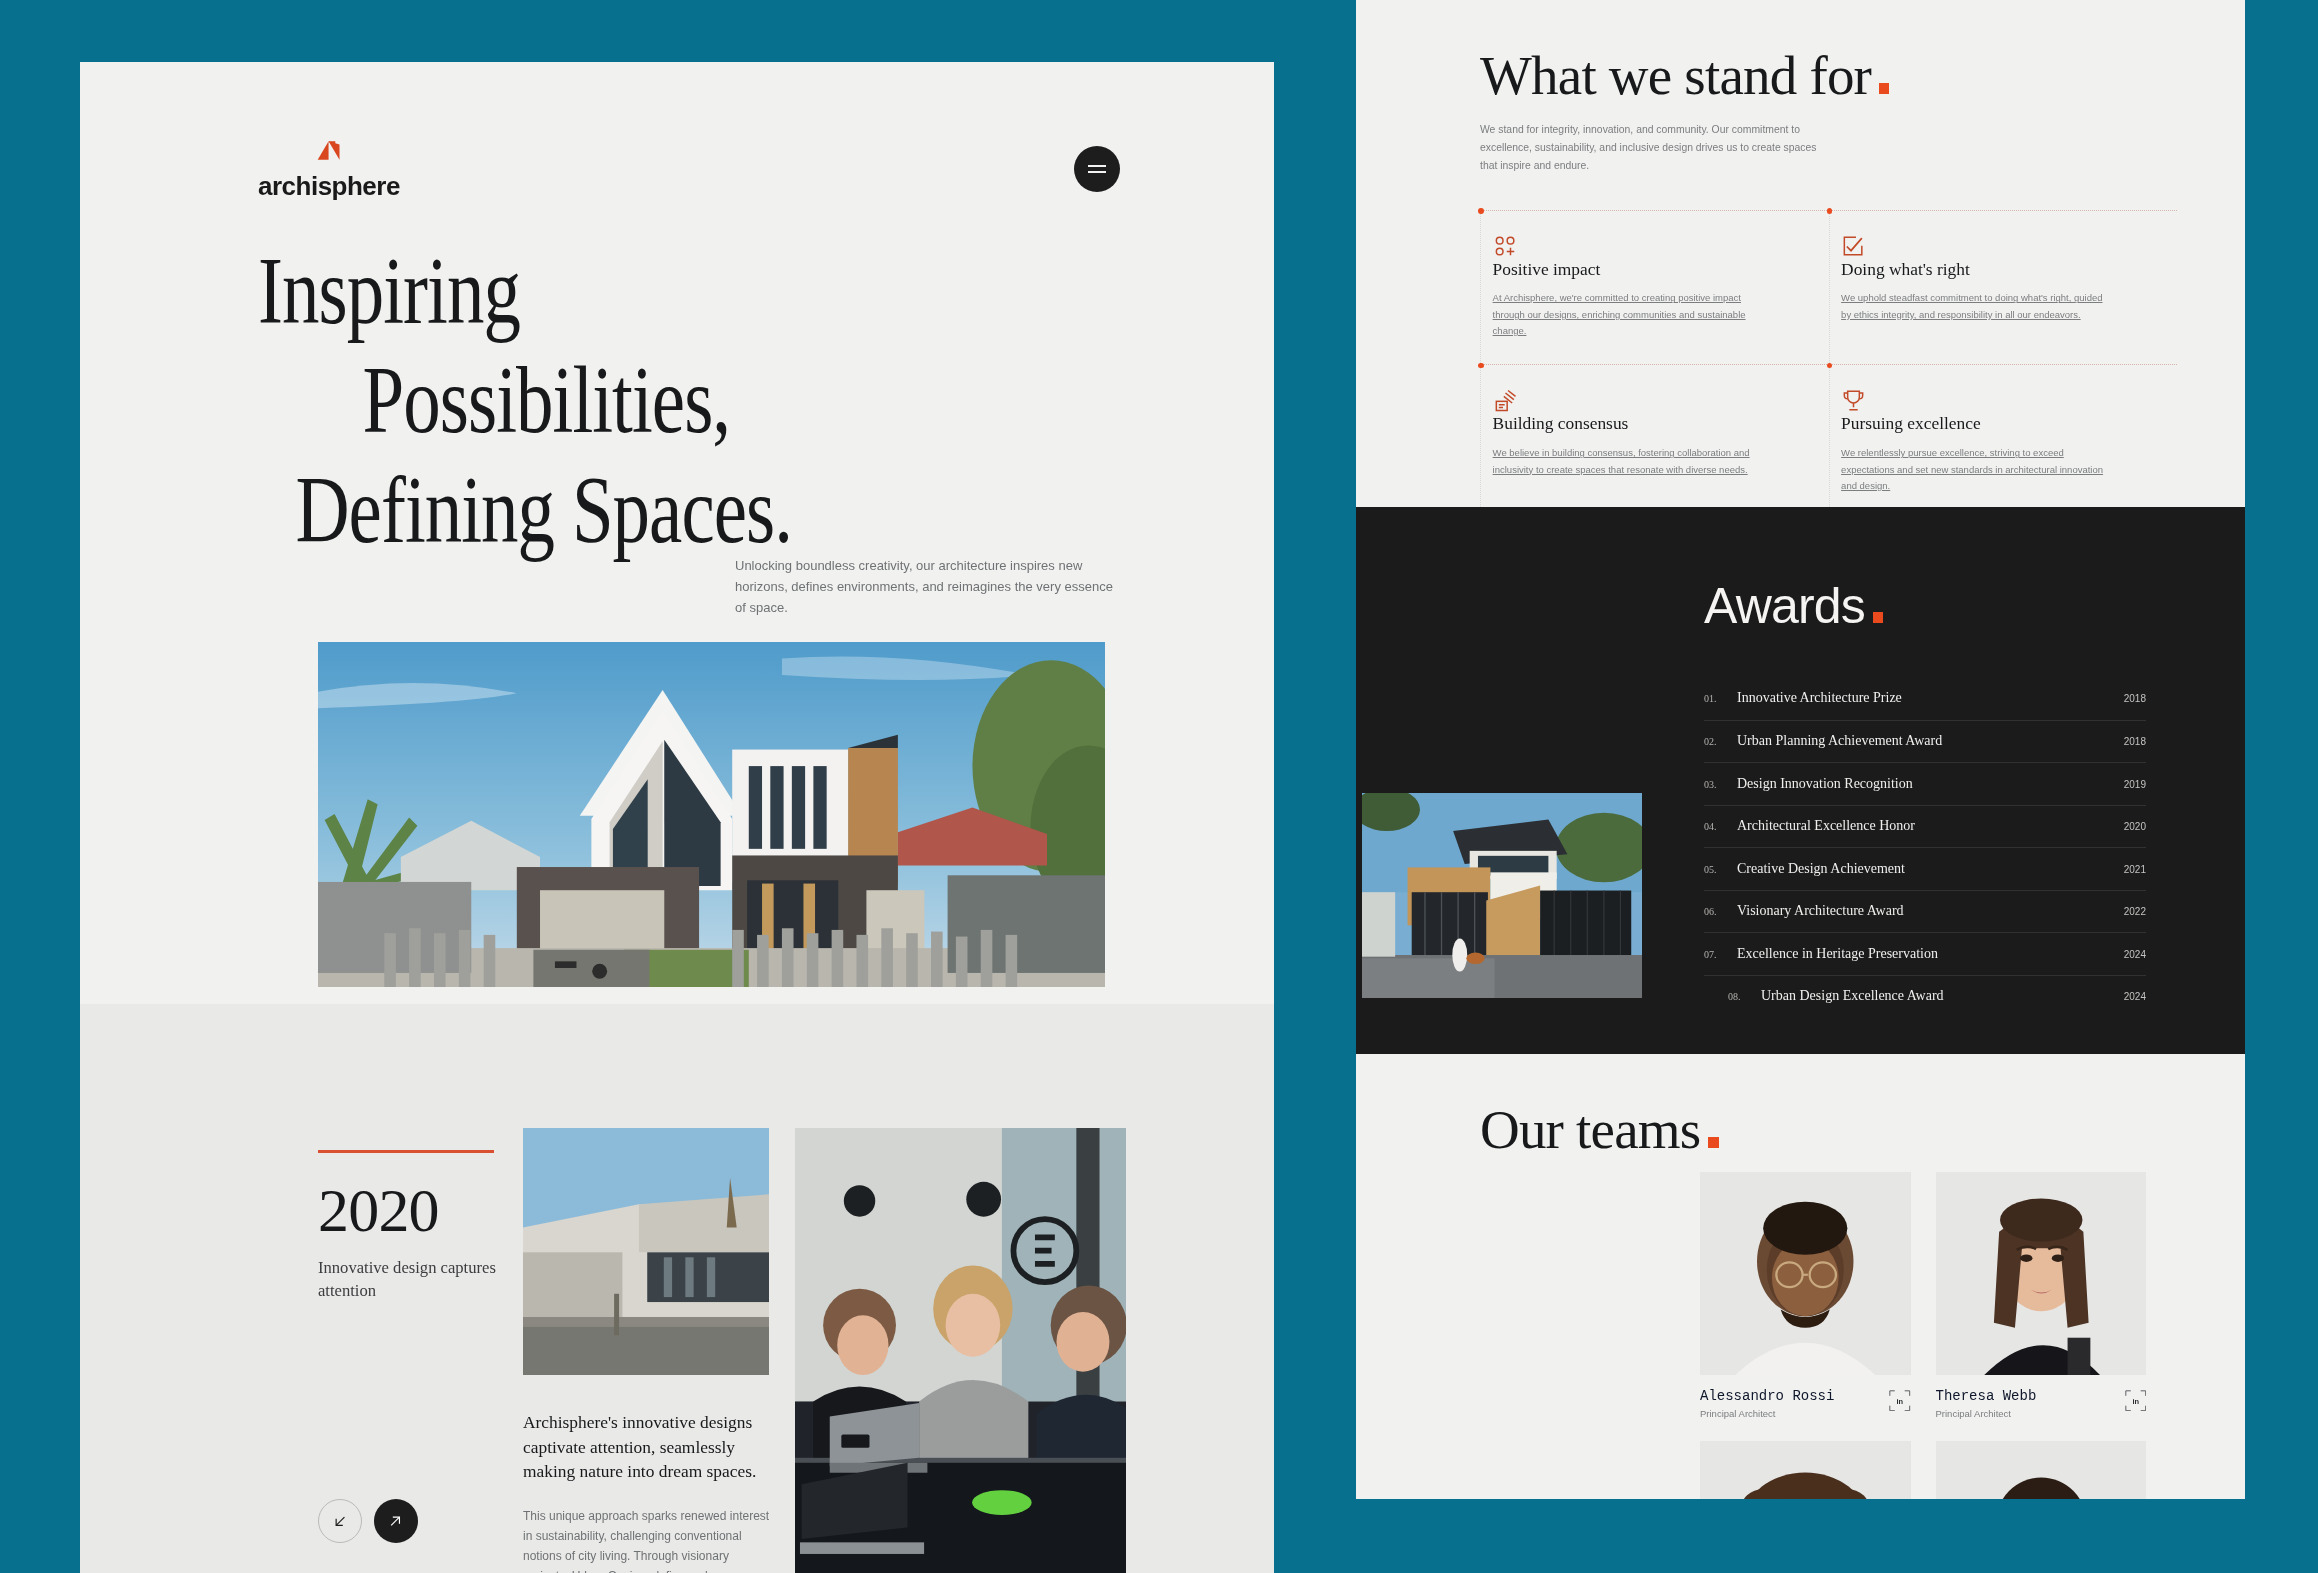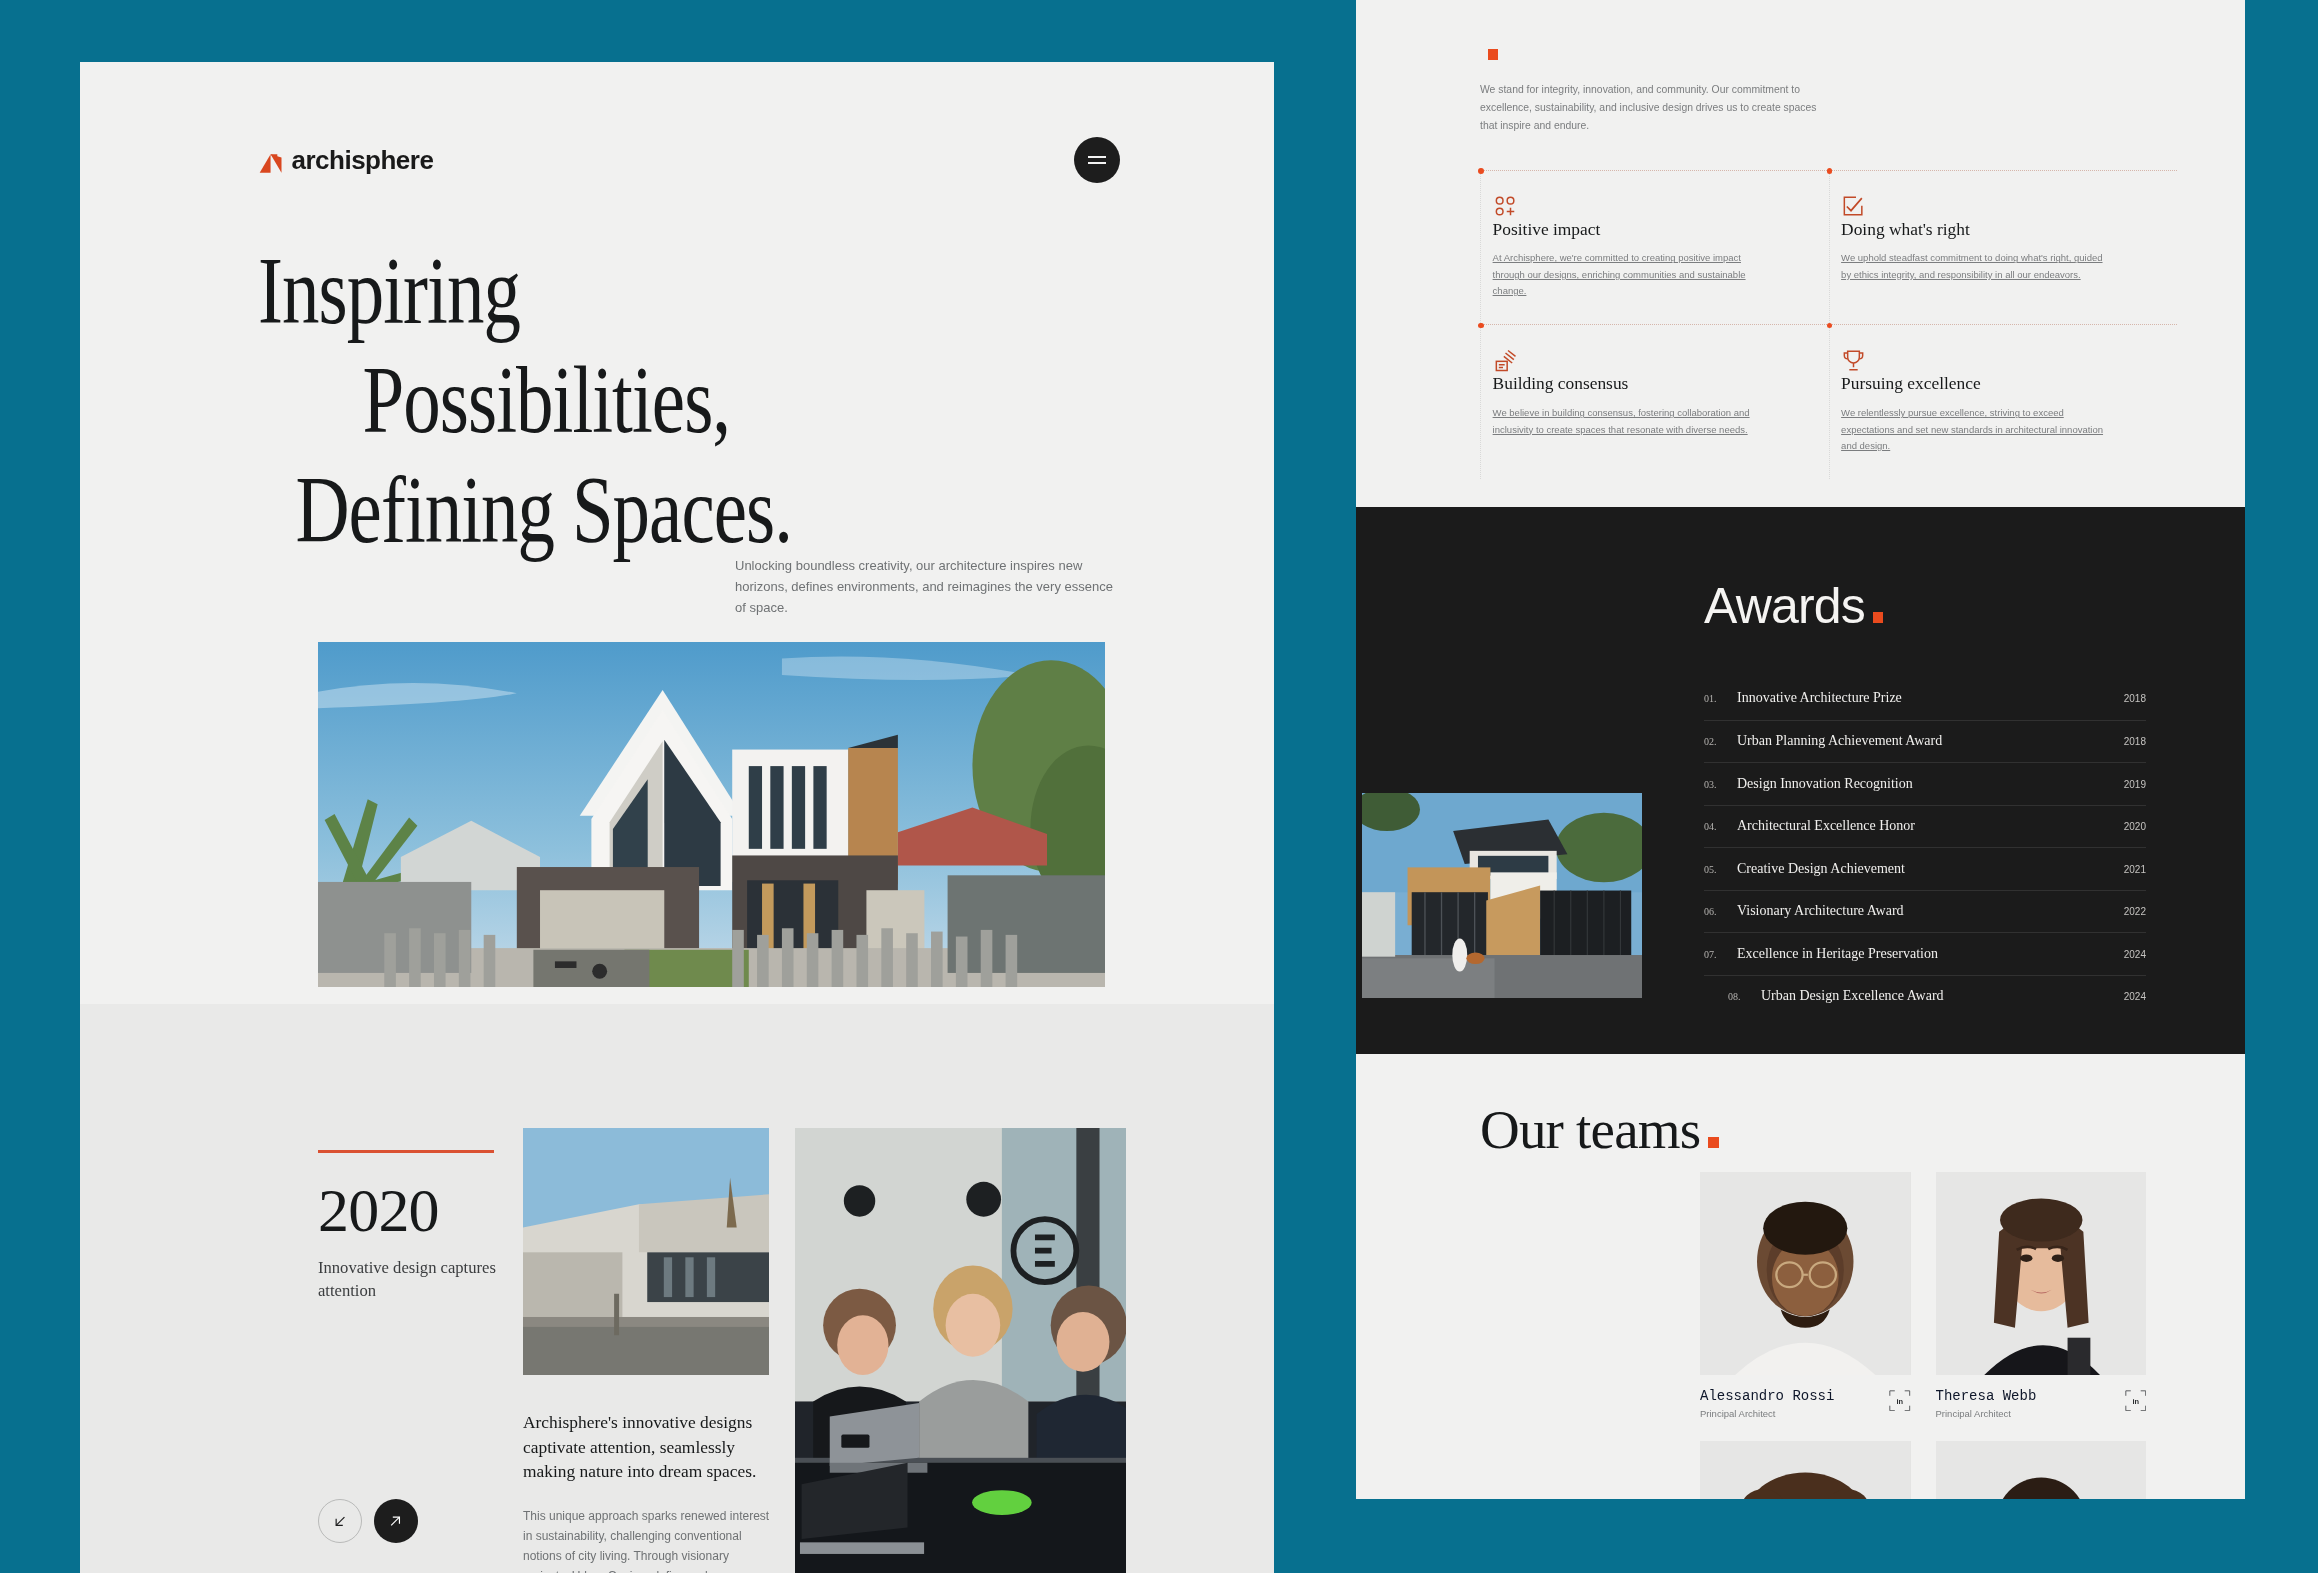--- a/index.html
+++ b/index.html
@@ -17,21 +17,21 @@
     width: 1194px; height: 1511px;
     background: #f1f1f0;
     overflow: hidden;
   }
   .hero-block { position: relative; background: #f1f1f0; height: 942px; }
 
   .topbar {
     position: absolute; top: 75px; left: 178px; right: 154px;
     display: flex; align-items: center; justify-content: space-between;
   }
-  .logo { display: flex; align-items: flex-end; gap: 7.5px; }
+  .logo { display: flex; align-items: center; gap: 7.5px; flex-direction: column; }
   .logo-mark { width: 26px; height: 26px; position: relative; display:block; }
   .logo-text {
     font-size: 26px; font-weight: 700; color: #1a1a1a; letter-spacing: -0.5px;
   }
   .menu-btn {
     width: 46px; height: 46px; border-radius: 50%;
     background: #1d1d1d; display: flex; align-items: center; justify-content: center;
     flex-direction: column; gap: 4.1px; cursor: pointer; border: none;
   }
   .menu-btn span { display: block; width: 17.4px; height: 2.1px; background: #f3f3f3; }
@@ -396,21 +396,21 @@
         </div>
       </div>
     </div>
   </div>
 
   <div class="right-panel">
 
     <section class="values-sec">
       <div class="values-inner">
         <div>
-          <span class="dot"></span>
+          <span class="sec-title">What we stand for</span><span class="dot"></span>
         </div>
         <div class="sec-sub">We stand for integrity, innovation, and community. Our commitment to excellence, sustainability, and inclusive design drives us to create spaces that inspire and endure.</div>
 
         <div class="values-grid">
 
           <div class="val-card">
             <span class="val-icon">
               <svg width="25" height="25" viewBox="0 0 30 30" fill="none" stroke="#c24a28" stroke-width="1.8">
                 <circle cx="8" cy="8" r="4"></circle>
                   <circle cx="21" cy="8" r="4"></circle>

